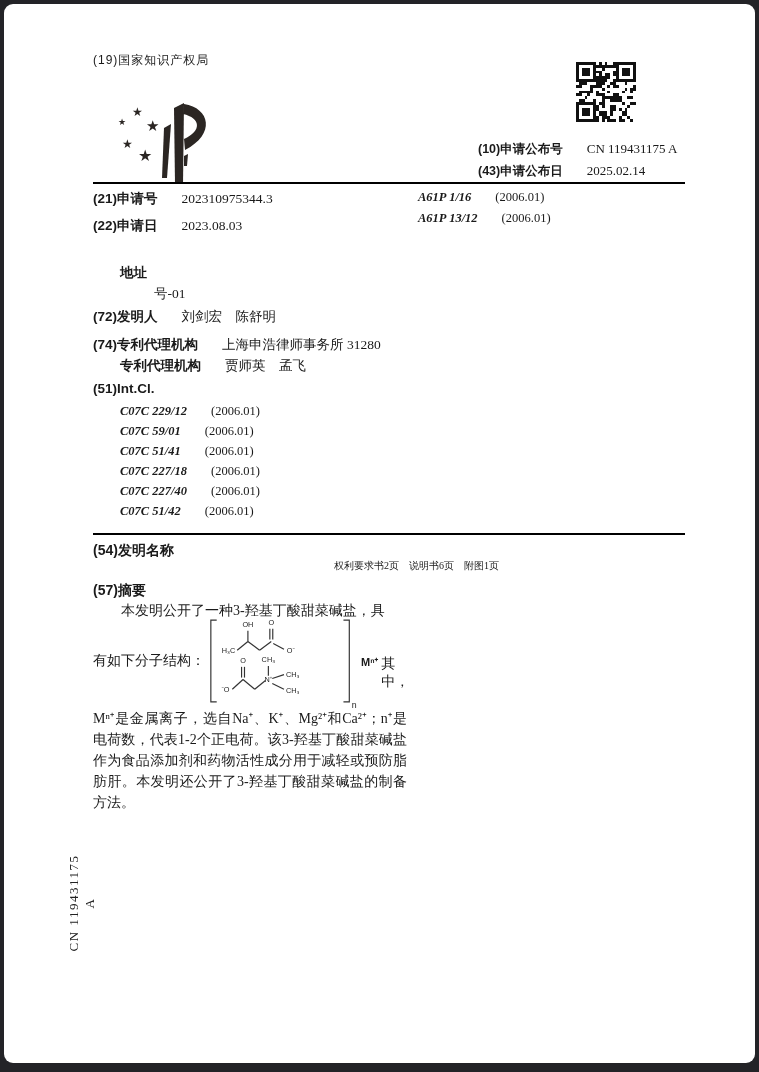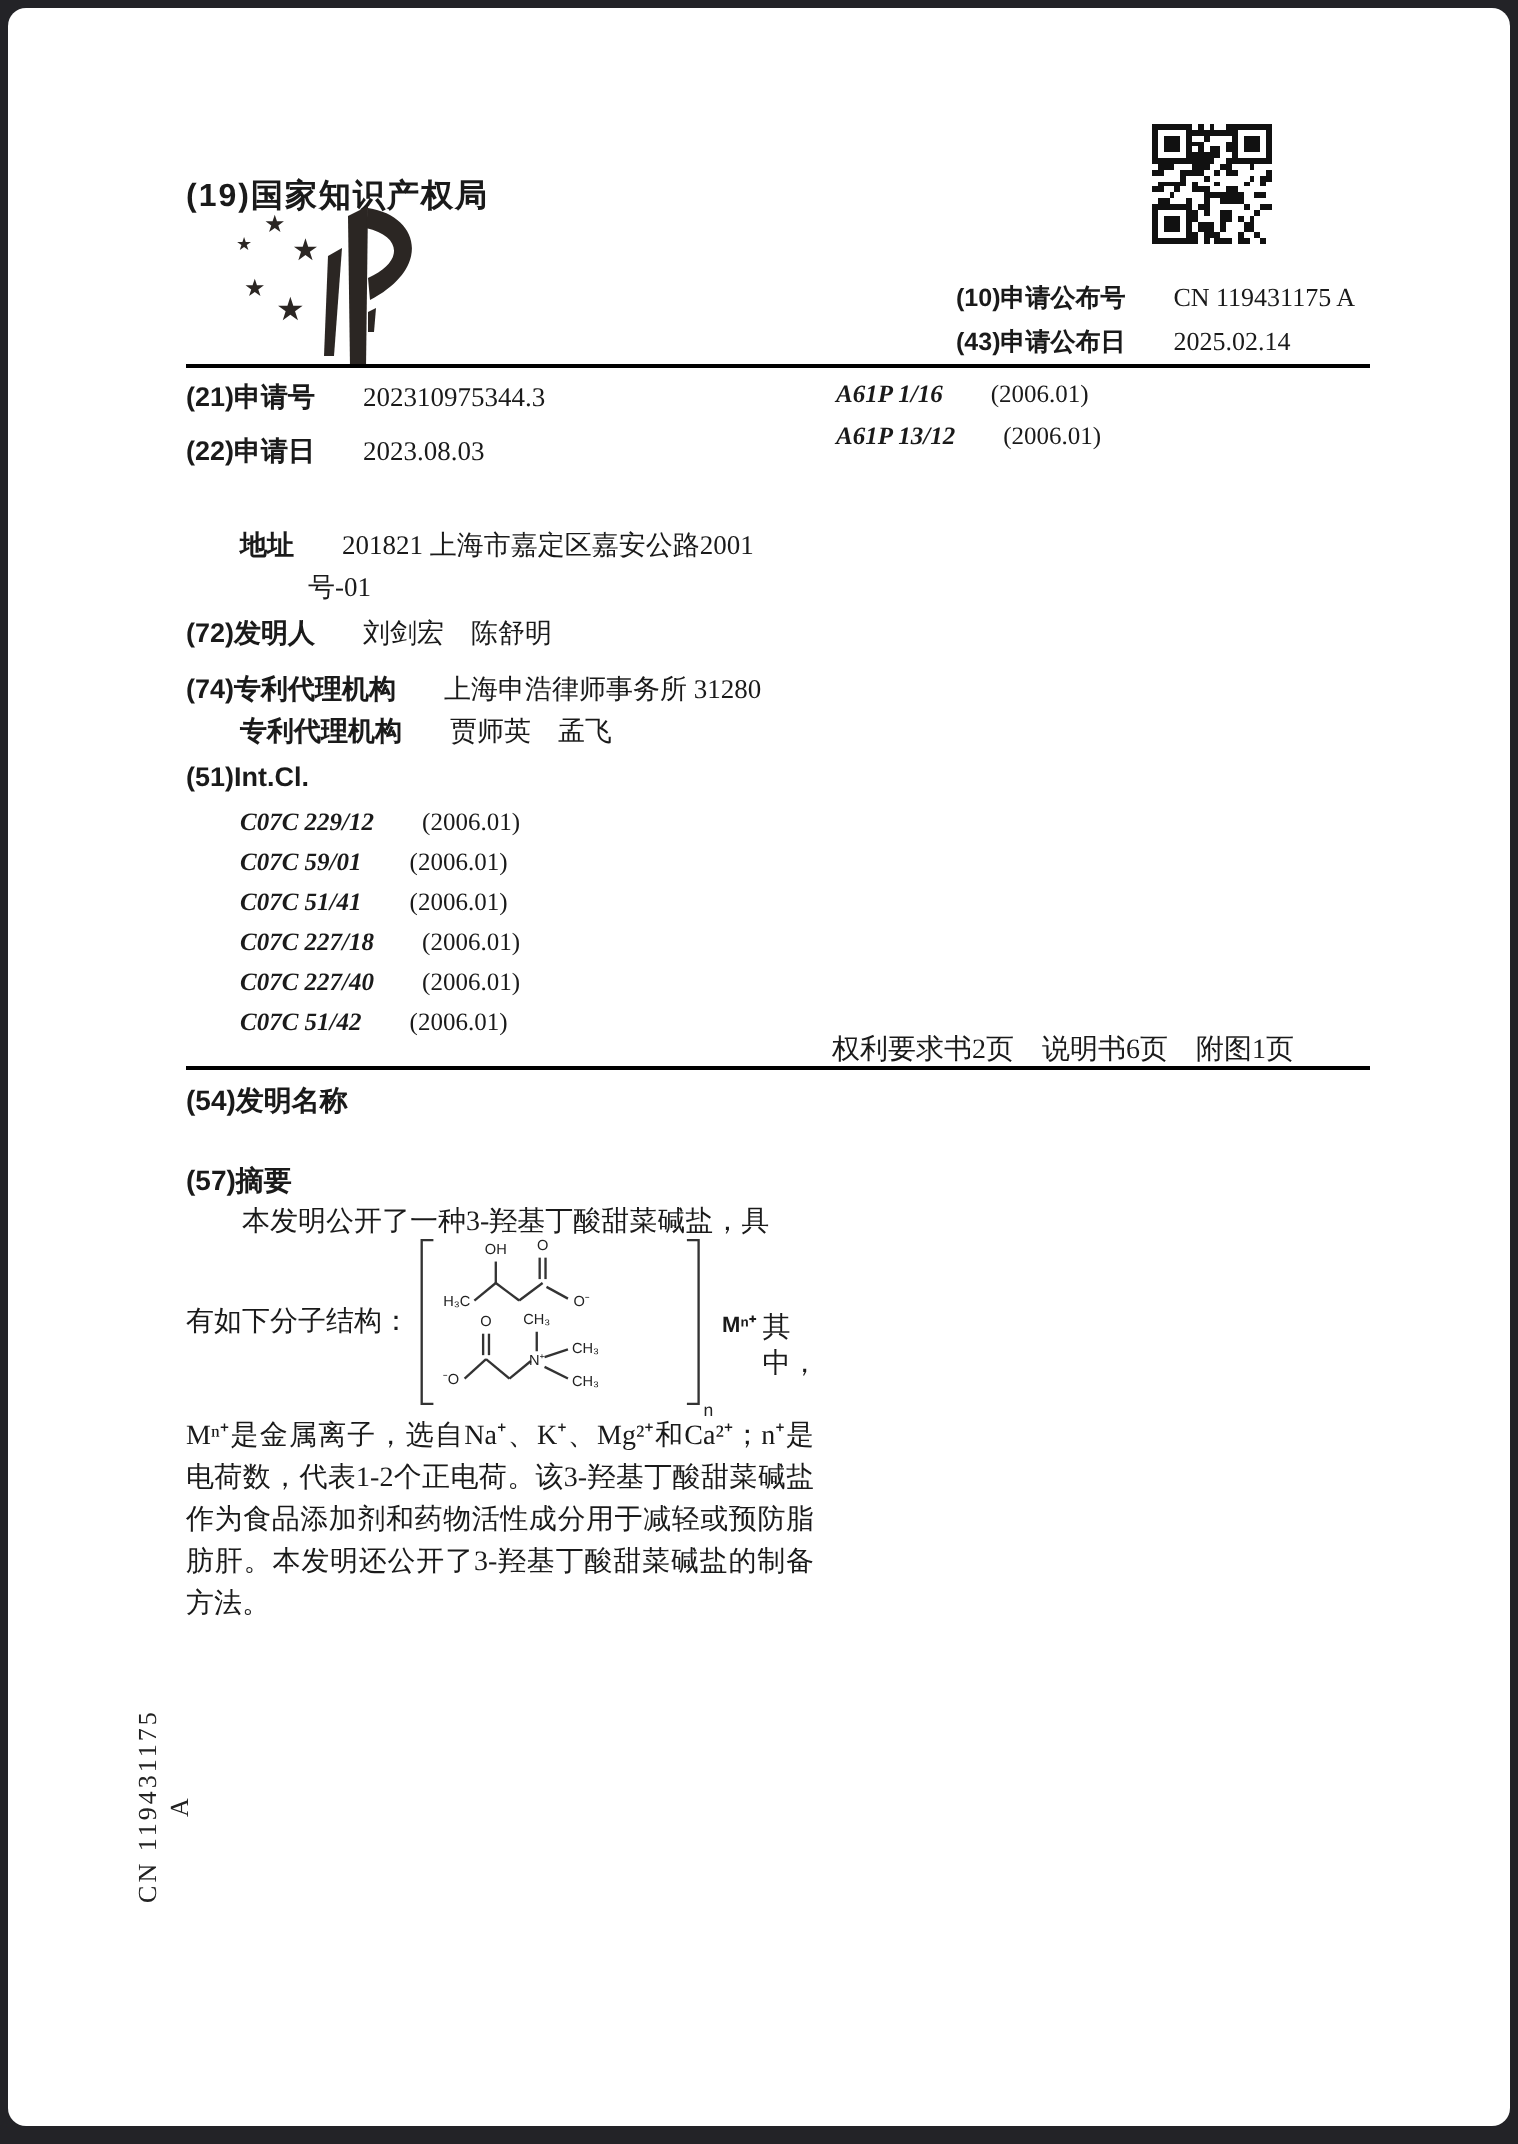--- a/index.html
+++ b/index.html
@@ -4,30 +4,30 @@
 <style>
   html,body{margin:0;padding:0;}
   body{width:759px;height:1072px;position:relative;background:#232327;
        font-family:"Liberation Sans",sans-serif;color:#1a1a1a;-webkit-font-smoothing:antialiased;}
   .page{position:absolute;left:4px;top:4px;right:4px;bottom:9px;background:#ffffff;
         border-radius:9px;overflow:hidden;}
   .abs{position:absolute;}
   .lbl{font-weight:700;font-family:"Liberation Sans",sans-serif;}
   .val{font-family:"Liberation Serif",serif;font-weight:400;}
   .row{display:flex;gap:24px;align-items:baseline;white-space:nowrap;}
-  .office{font-size:16px;font-weight:700;letter-spacing:1px;margin-top:36px;}
+  .office{font-size:12px;font-weight:400;letter-spacing:1px;}
   .doctype{font-size:23px;font-weight:700;letter-spacing:2px;}
   .pubrow .lbl{font-size:12.5px;}
   .pubrow .val{font-size:13px;}
   .hr{background:#000;}
   .b-row{font-size:13.5px;}
   .b-row .val{font-size:13.5px;}
   .cls{font-family:"Liberation Serif",serif;font-style:italic;font-weight:700;font-size:12.5px;}
   .ver{font-family:"Liberation Serif",serif;font-style:normal;font-weight:400;font-size:12.5px;}
-  .pages{font-size:14px;font-family:"Liberation Serif",serif;text-align:right;}
+  .pages{font-size:10px;font-family:"Liberation Serif",serif;margin-top:43px;}
   .sec-lbl{font-size:14px;font-weight:700;}
   .sec-val{font-size:14px;font-family:"Liberation Serif",serif;}
   .abstract-body{font-size:14px;line-height:21px;font-family:"Liberation Serif",serif;
                  text-align:justify;}
   .formula-row{display:flex;align-items:center;}
   .m-ion{font-size:11px;font-weight:700;font-family:"Liberation Sans",sans-serif;}
   .vert-code{font-size:13px;font-family:"Liberation Serif",serif;letter-spacing:1.5px;
              text-align:center;transform:rotate(-90deg);transform-origin:center;color:#222;}
   .star{position:absolute;color:#2b2623;line-height:1;}
   .qr-grid{display:grid;grid-template-columns:repeat(21,1fr);grid-template-rows:repeat(21,1fr);
@@ -517,21 +517,20 @@
   <div class="abs row b-row" style="left:89px;top:186px;">
     <span class="lbl">(21)申请号</span>
     <span class="val">202310975344.3</span>
   </div>
   <div class="abs row b-row" style="left:89px;top:213px;">
     <span class="lbl">(22)申请日</span>
     <span class="val">2023.08.03</span>
   </div>
   <div class="abs row b-row" style="left:116px;top:260px;">
     <span class="lbl">地址</span>
-    <span class="val">201821 上海市嘉定区嘉安公路2001</span>
   </div>
   <div class="abs row b-row" style="left:150px;top:281px;">
     <span class="val">号-01</span>
   </div>
   <div class="abs row b-row" style="left:89px;top:304px;">
     <span class="lbl">(72)发明人</span>
     <span class="val">刘剑宏　陈舒明</span>
   </div>
   <div class="abs row b-row" style="left:89px;top:332px;">
     <span class="lbl">(74)专利代理机构</span>

